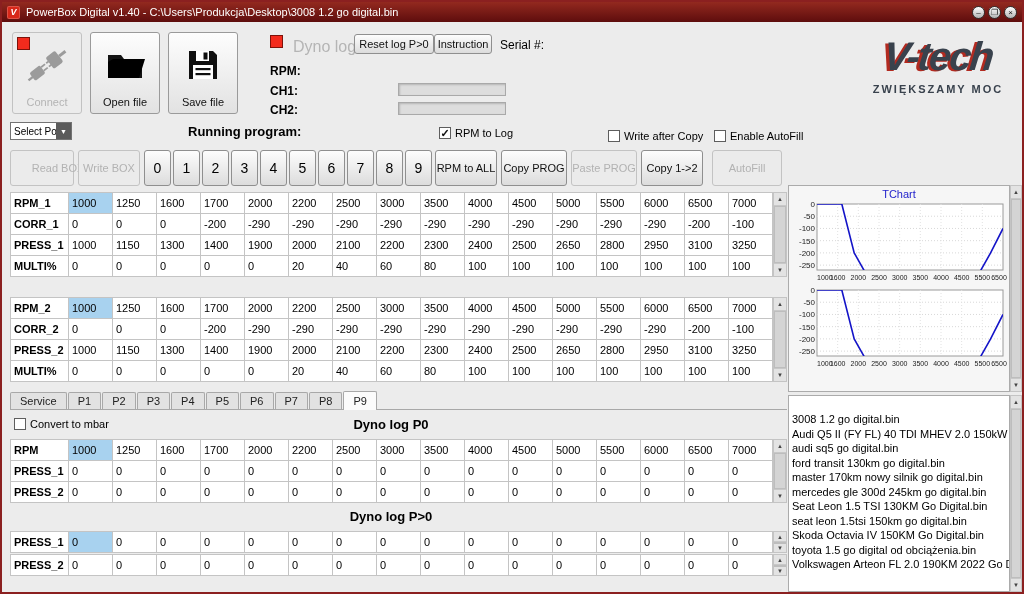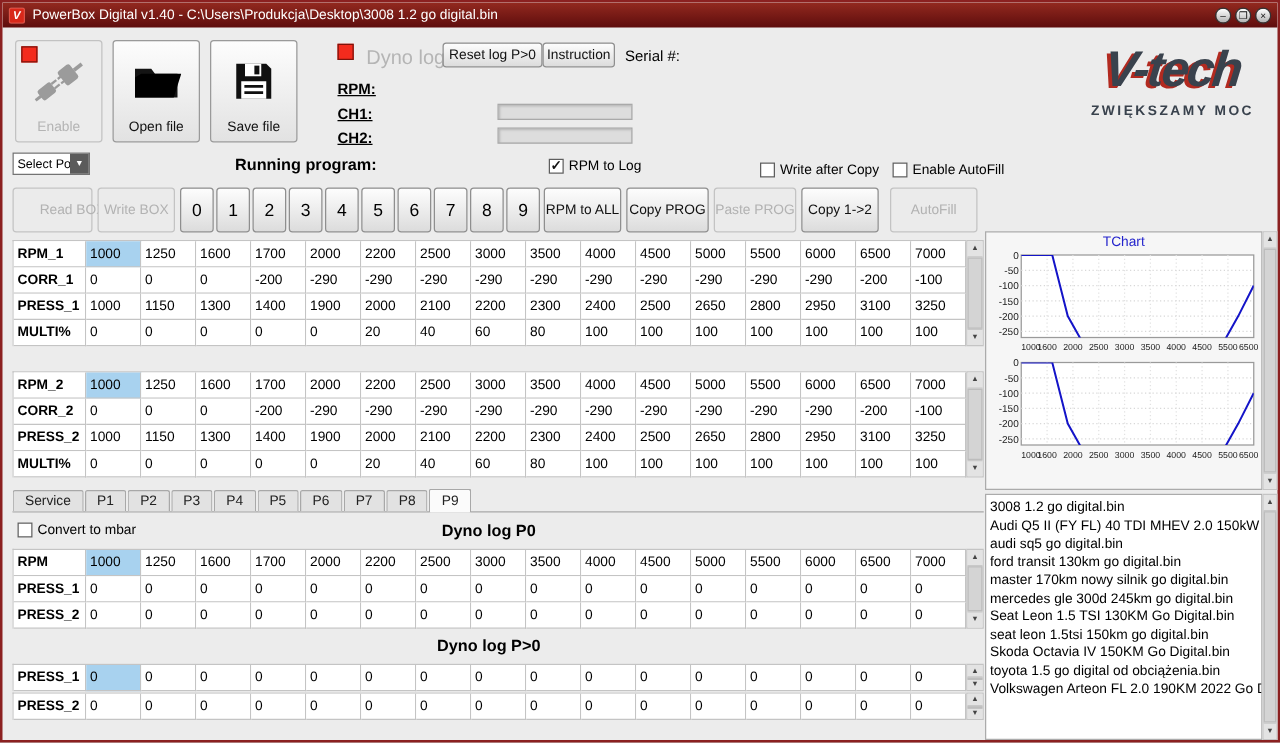--- a/index.html
+++ b/index.html
@@ -33,21 +33,21 @@
          background:linear-gradient(#fdfdfd,#dcdcdc); font-size:11px; color:#111;
          display:flex; align-items:center; justify-content:center; white-space:nowrap; }
   .btn.disabled { color:#b2b2b2; background:#ebebeb; border-color:#c3c3c3; }
   .btn.action { top:148px; height:36px; }
   #digits { position:absolute; left:142px; top:148px; display:flex; gap:2px; }
   .digit { width:27px; height:36px; border:1px solid #8f8f8f; border-radius:3px;
            background:linear-gradient(#fdfdfd,#dcdcdc); font-size:14px;
            display:flex; align-items:center; justify-content:center; }
 
   .lbl { position:absolute; font-size:16px; color:#000; white-space:nowrap; }
-  .lbl.big { font-size:12px; font-weight:bold;text-decoration:underline; }
+  .lbl.big { font-size:12px; font-weight:bold; }
   .lbl.gray { color:#b5b5b5; }
   .lbl.bold13 { font-size:13px; font-weight:bold; }
 
   .pbar { position:absolute; width:108px; height:13px; background:#dddddd; border:1px solid #a9a9a9;
           box-shadow:inset 1px 1px 2px rgba(0,0,0,.18); }
 
   
   .combo { position:absolute; left:8px; top:120px; width:62px; height:18px; background:#fff;
            border:1px solid #737373; font-size:10px; display:flex; align-items:center; }
   .combo .txt { flex:1; padding-left:3px; overflow:hidden; white-space:nowrap; }
@@ -88,21 +88,21 @@
 
   
   .chart-panel { position:absolute; left:786px; top:183px; width:222px; height:207px;
                  background:#f6f6f6; border:1px solid #ababab; }
   .chart-title { position:absolute; left:0; top:2px; width:100%; text-align:center;
                  color:#2424cc; font-size:11px; }
   #chart1 { position:absolute; left:1px; top:15px; }
   #chart2 { position:absolute; left:1px; top:101px; }
 
   .file-list { position:absolute; left:786px; top:393px; width:222px; height:197px;
-               background:#fff; border:1px solid #ababab; overflow:hidden; padding-top:3px; }
+               background:#fff; border:1px solid #ababab; overflow:hidden; padding-top:16px; }
   .file-item { font-size:11px; line-height:14.5px; padding-left:3px; white-space:nowrap; overflow:hidden; color:#000; }
 
   
   .logo { position:absolute; left:860px; top:32px; width:152px; text-align:center; }
   .logo-text { font-size:40px; font-weight:bold; font-style:italic; letter-spacing:-2px;
                color:#39424d; text-shadow:-3px 1px 0 #b22a20; transform:skewX(-6deg); }
   .logo-tag { margin-top:4px; font-size:11px; font-weight:bold; letter-spacing:2px; color:#39424d; }
 </style>
 </head>
 <body>
@@ -128,21 +128,21 @@
           <rect x="16" y="15.2" width="5" height="1.8"></rect>
           <rect x="16" y="19.6" width="5" height="1.8"></rect>
           <rect x="25" y="11.5" width="12" height="14" rx="2"></rect>
           <rect x="22.5" y="15.2" width="3" height="1.8"></rect>
           <rect x="22.5" y="19.6" width="3" height="1.8"></rect>
           <rect x="-2" y="17.5" width="6" height="2.4"></rect>
           <rect x="37" y="17" width="8" height="3"></rect>
         </g>
       </svg>
     </div>
-    <span>Enable</span>
+    <span>Connect</span>
   </div>
 
   <div class="bigbtn" style="left:88px;">
     <div class="icon-wrap">
       <svg width="40" height="30" viewBox="0 0 40 30">
         <path d="M3 5 h13 l3 4 h18 v19 h-34 z" fill="#141414"></path>
         <path d="M3 12 l5 -3 h32 l-6 19 h-31 z" fill="#000000"></path>
       </svg>
     </div>
     <span>Open file</span>

